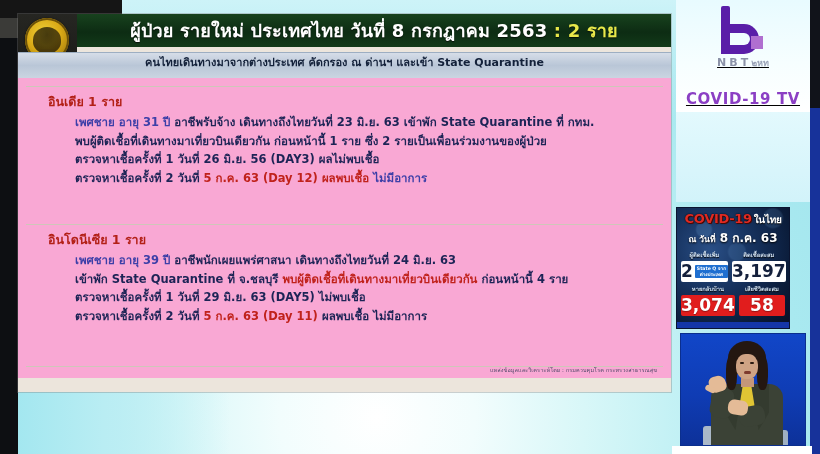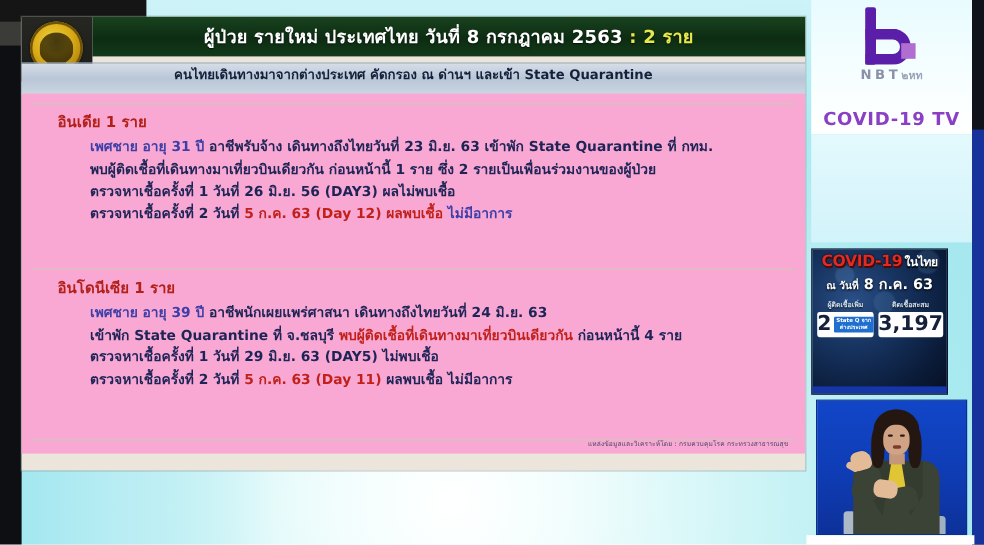--- a/index.html
+++ b/index.html
@@ -39,21 +39,21 @@
     box-shadow:0 0 0 1px rgba(120,120,120,.35);
   }
 
   
   .hdr-green{
     position:absolute;left:59px;top:0px;width:594px;height:33px;
     background:linear-gradient(180deg,#18421e 0%, #0d2c13 55%, #123a19 100%);
     display:flex;align-items:center;justify-content:center;
   }
   .hdr-green .t{
-    color:#f3f3ef;font-size:15px;font-weight:bold;letter-spacing:.2px;white-space:nowrap;
+    color:#f3f3ef;font-size:18px;font-weight:bold;letter-spacing:.2px;white-space:nowrap;
     text-shadow:0 1px 1px rgba(0,0,0,.65);
   }
   .hdr-green .t em{font-style:normal;color:#ffffff;}
   .hdr-green .cnt{color:#e8e84a;font-weight:bold;}
 
   
   .emblem-box{
     position:absolute;left:0px;top:0px;width:59px;height:54px;
     background:linear-gradient(180deg,#262622 0%,#1b1b18 100%);
   }
@@ -116,21 +116,21 @@
   
   .attrib{
     position:absolute;right:14px;bottom:4px;
     font-size:5.5px;color:#2a3350;letter-spacing:.1px;white-space:nowrap;opacity:.85;
   }
 
   
   .logo-zone{
     position:absolute;left:676px;top:0px;width:134px;height:112px;
     background:linear-gradient(180deg,#e8fbff 0%, #f6feff 55%, #ffffff 100%);
-    display:flex;flex-direction:column;align-items:center;justify-content:flex-start;
+    display:flex;flex-direction:column;align-items:center;justify-content:flex-start;text-decoration:underline;
   }
   .nbt-mark{position:relative;width:60px;height:52px;margin-top:6px;}
   .nbt-mark .stem{
     position:absolute;left:8px;top:0px;width:9px;height:48px;background:#5a1ea8;border-radius:2px;
   }
   .nbt-mark .bowl{
     position:absolute;left:8px;top:18px;width:38px;height:30px;
     border:9px solid #5a1ea8;border-left:none;border-radius:0 16px 16px 0;box-sizing:border-box;
   }
   .nbt-mark .dot{
@@ -355,20 +355,34 @@
             <div class="clabel">ผู้ติดเชื้อเพิ่ม</div>
             <div class="cbox white">
               <div class="cnum">2</div>
               <div class="ctag">State Q จาก<br>ต่างประเทศ</div>
             </div>
           </div>
           <div class="cell">
             <div class="clabel">ติดเชื้อสะสม</div>
             <div class="cbox white">
               <div class="cnum">3,197</div>
+            </div>
+          </div>
+        </div>
+        <div class="grow">
+          <div class="cell">
+            <div class="clabel">หายกลับบ้าน</div>
+            <div class="cbox red">
+              <div class="cnum">3,074</div>
+            </div>
+          </div>
+          <div class="cell">
+            <div class="clabel">เสียชีวิตสะสม</div>
+            <div class="cbox red">
+              <div class="cnum">58</div>
             </div>
           </div>
         </div>
       </div>
     <div class="stats-bottombar"></div>
   </div>
 
   <div class="interp">
     <div class="i-chairL"></div>
     <div class="i-chairR"></div>

